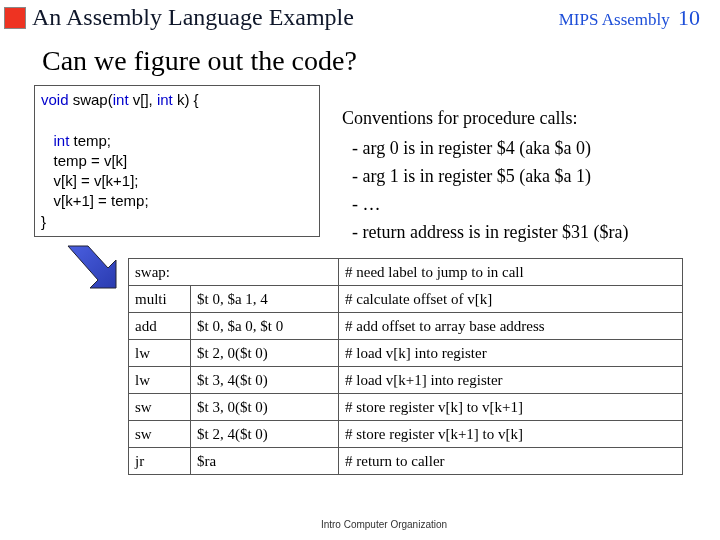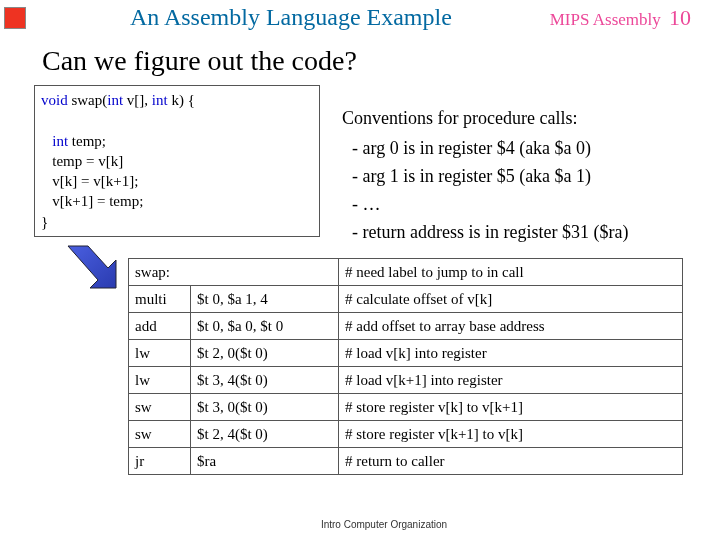--- a/index.html
+++ b/index.html
@@ -16,45 +16,44 @@
   }
   .red-square {
     width: 22px; height: 22px;
     background: #e32;
     border: 1px solid #888;
     margin: 0 6px 0 4px;
     flex-shrink: 0;
   }
   .title {
     font-size: 24px;
-    color: #0369a1;
+    color: #0f172a;
     flex: 1;
-    text-align: center;
   }
   .header-right {
-    margin-right: 29px;
+    margin-right: 20px;
     font-size: 17px;
-    color: #ec4899;
+    color: #1d4ed8;
   }
   .page-num {
     font-size: 22px;
     margin-left: 4px;
   }
   .subtitle {
     font-size: 28px;
     margin: 12px 0 8px 42px;
     color: #000;
   }
   .code-box {
     border: 1px solid #555;
     background: #fff;
     width: 286px;
     margin-left: 34px;
     padding: 4px 6px;
-    font-family: Liberation Serif, serif;
+    font-family: Liberation Sans, sans-serif;
     font-size: 15px;
     line-height: 1.35;
     white-space: pre;
   }
   .kw { color: #0000cc; }
   .conventions {
     position: absolute;
     left: 342px;
     top: 105px;
     width: 370px;

